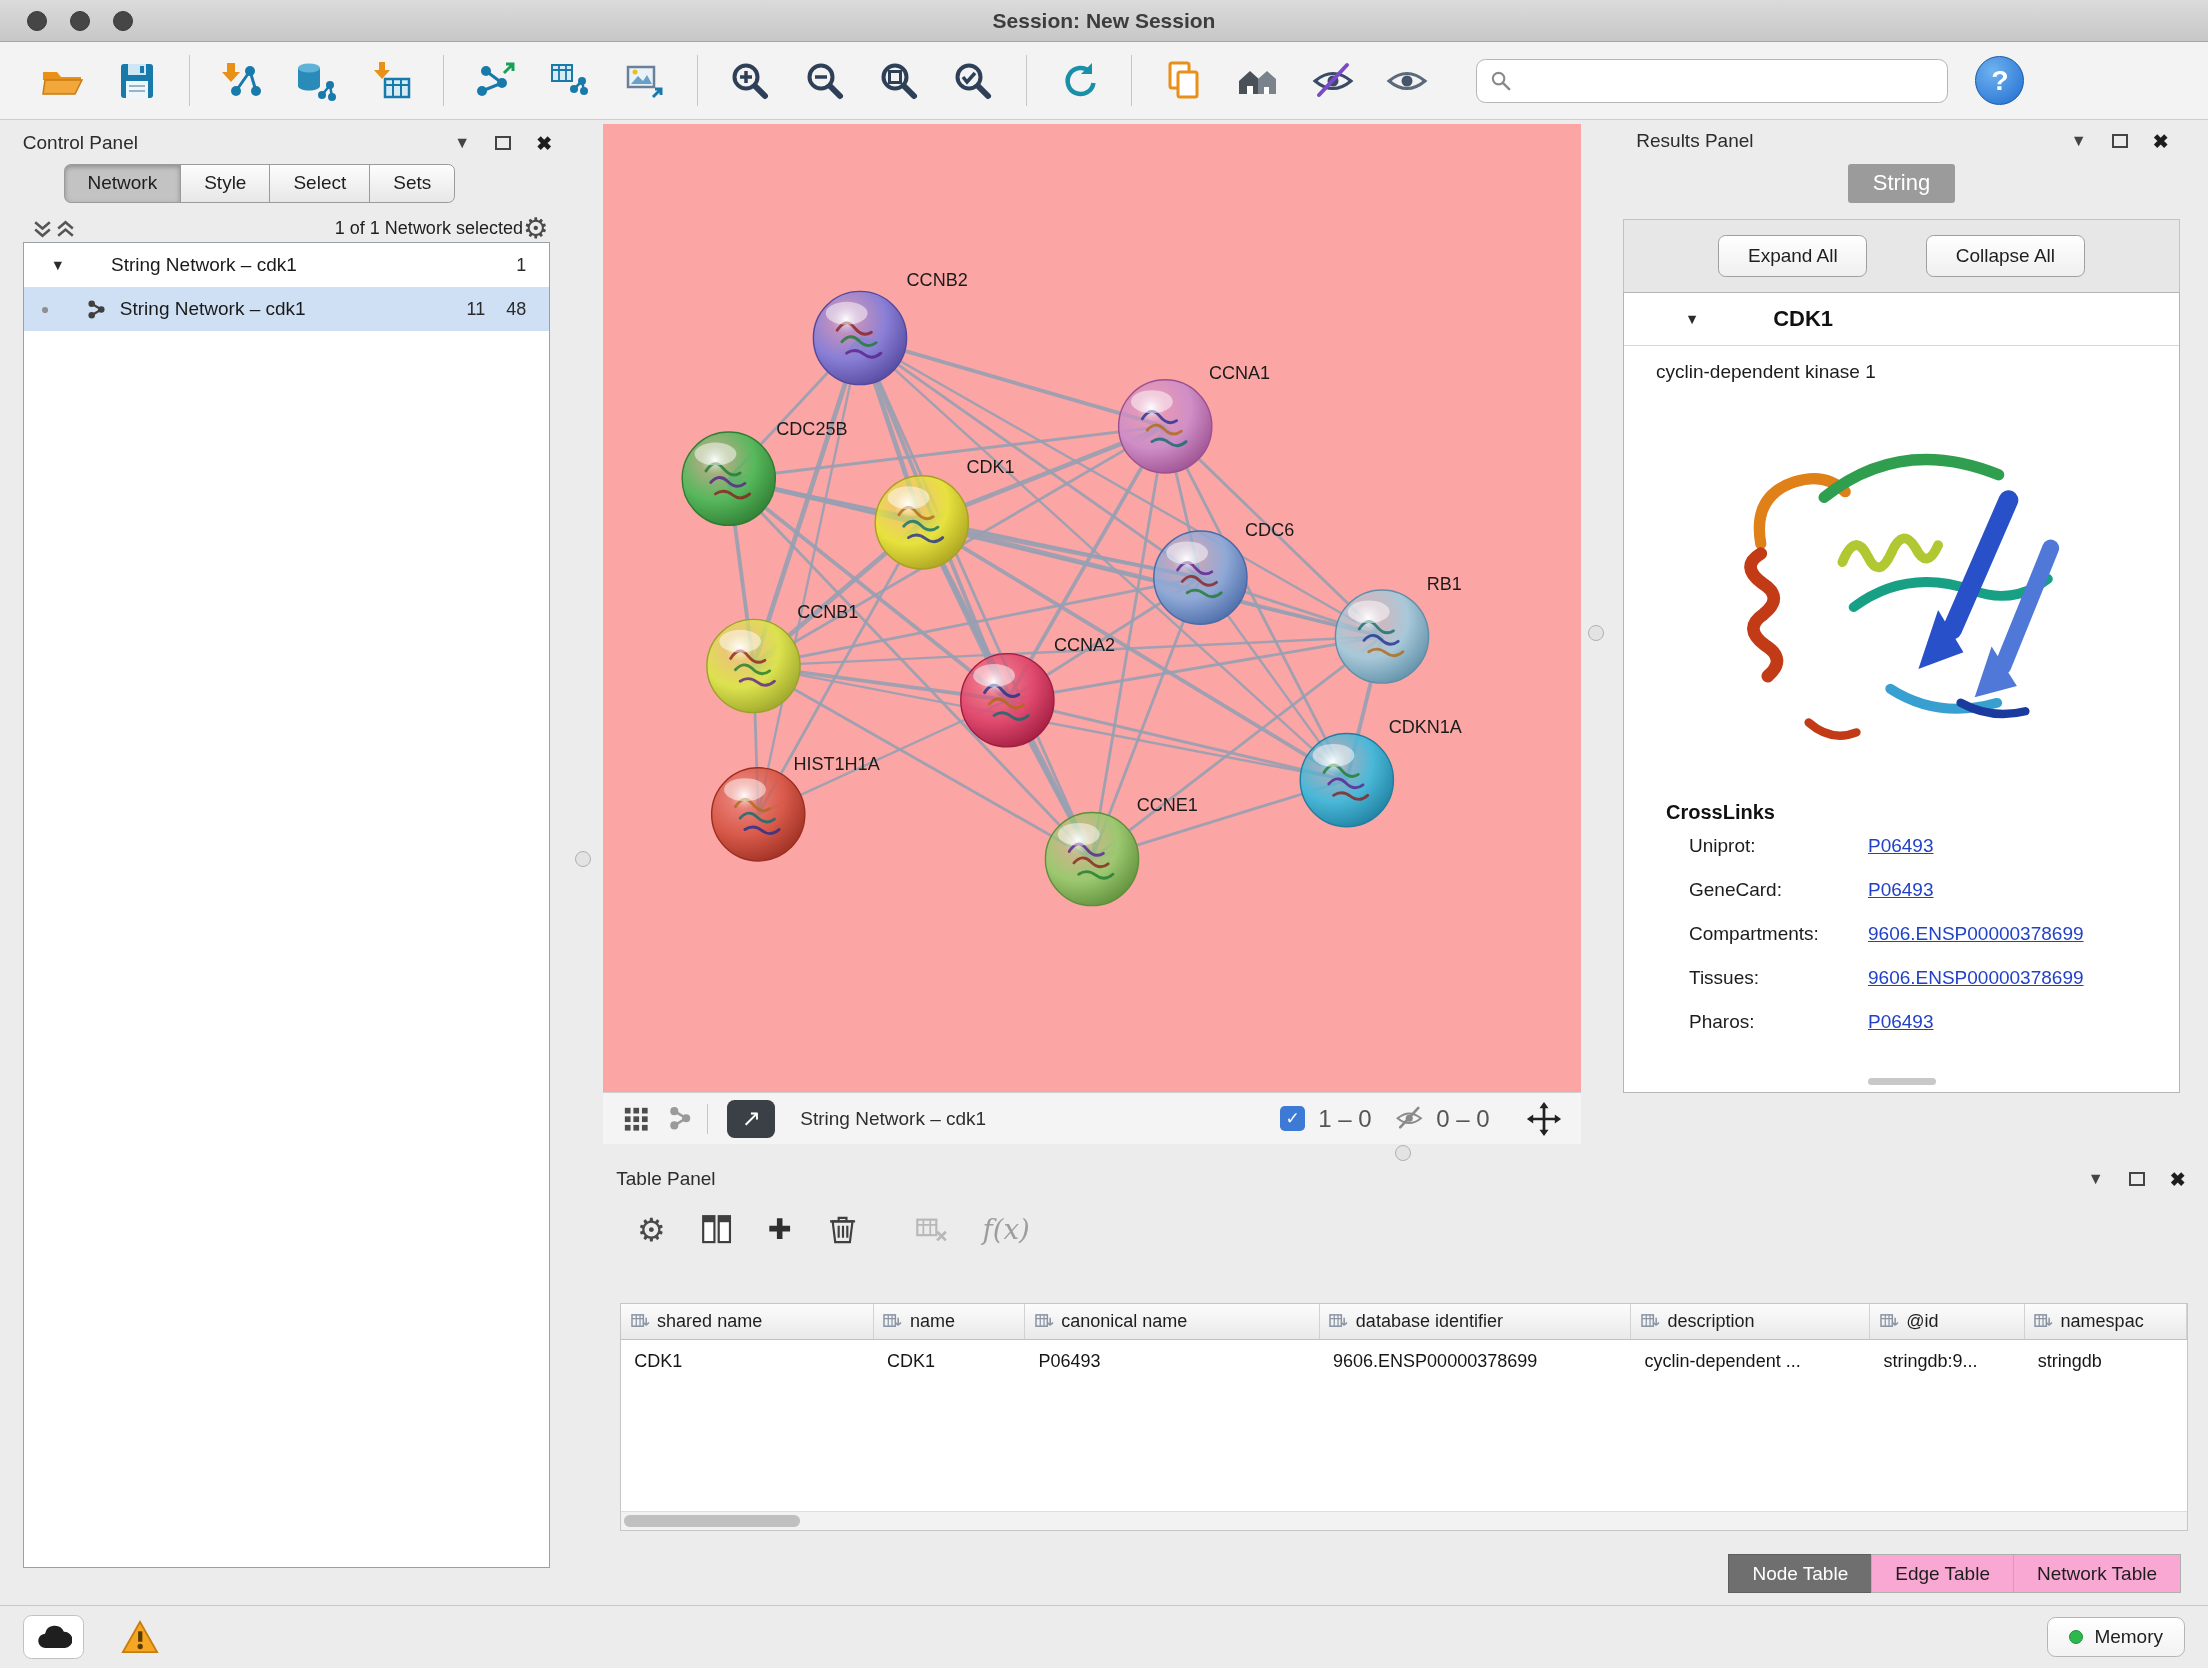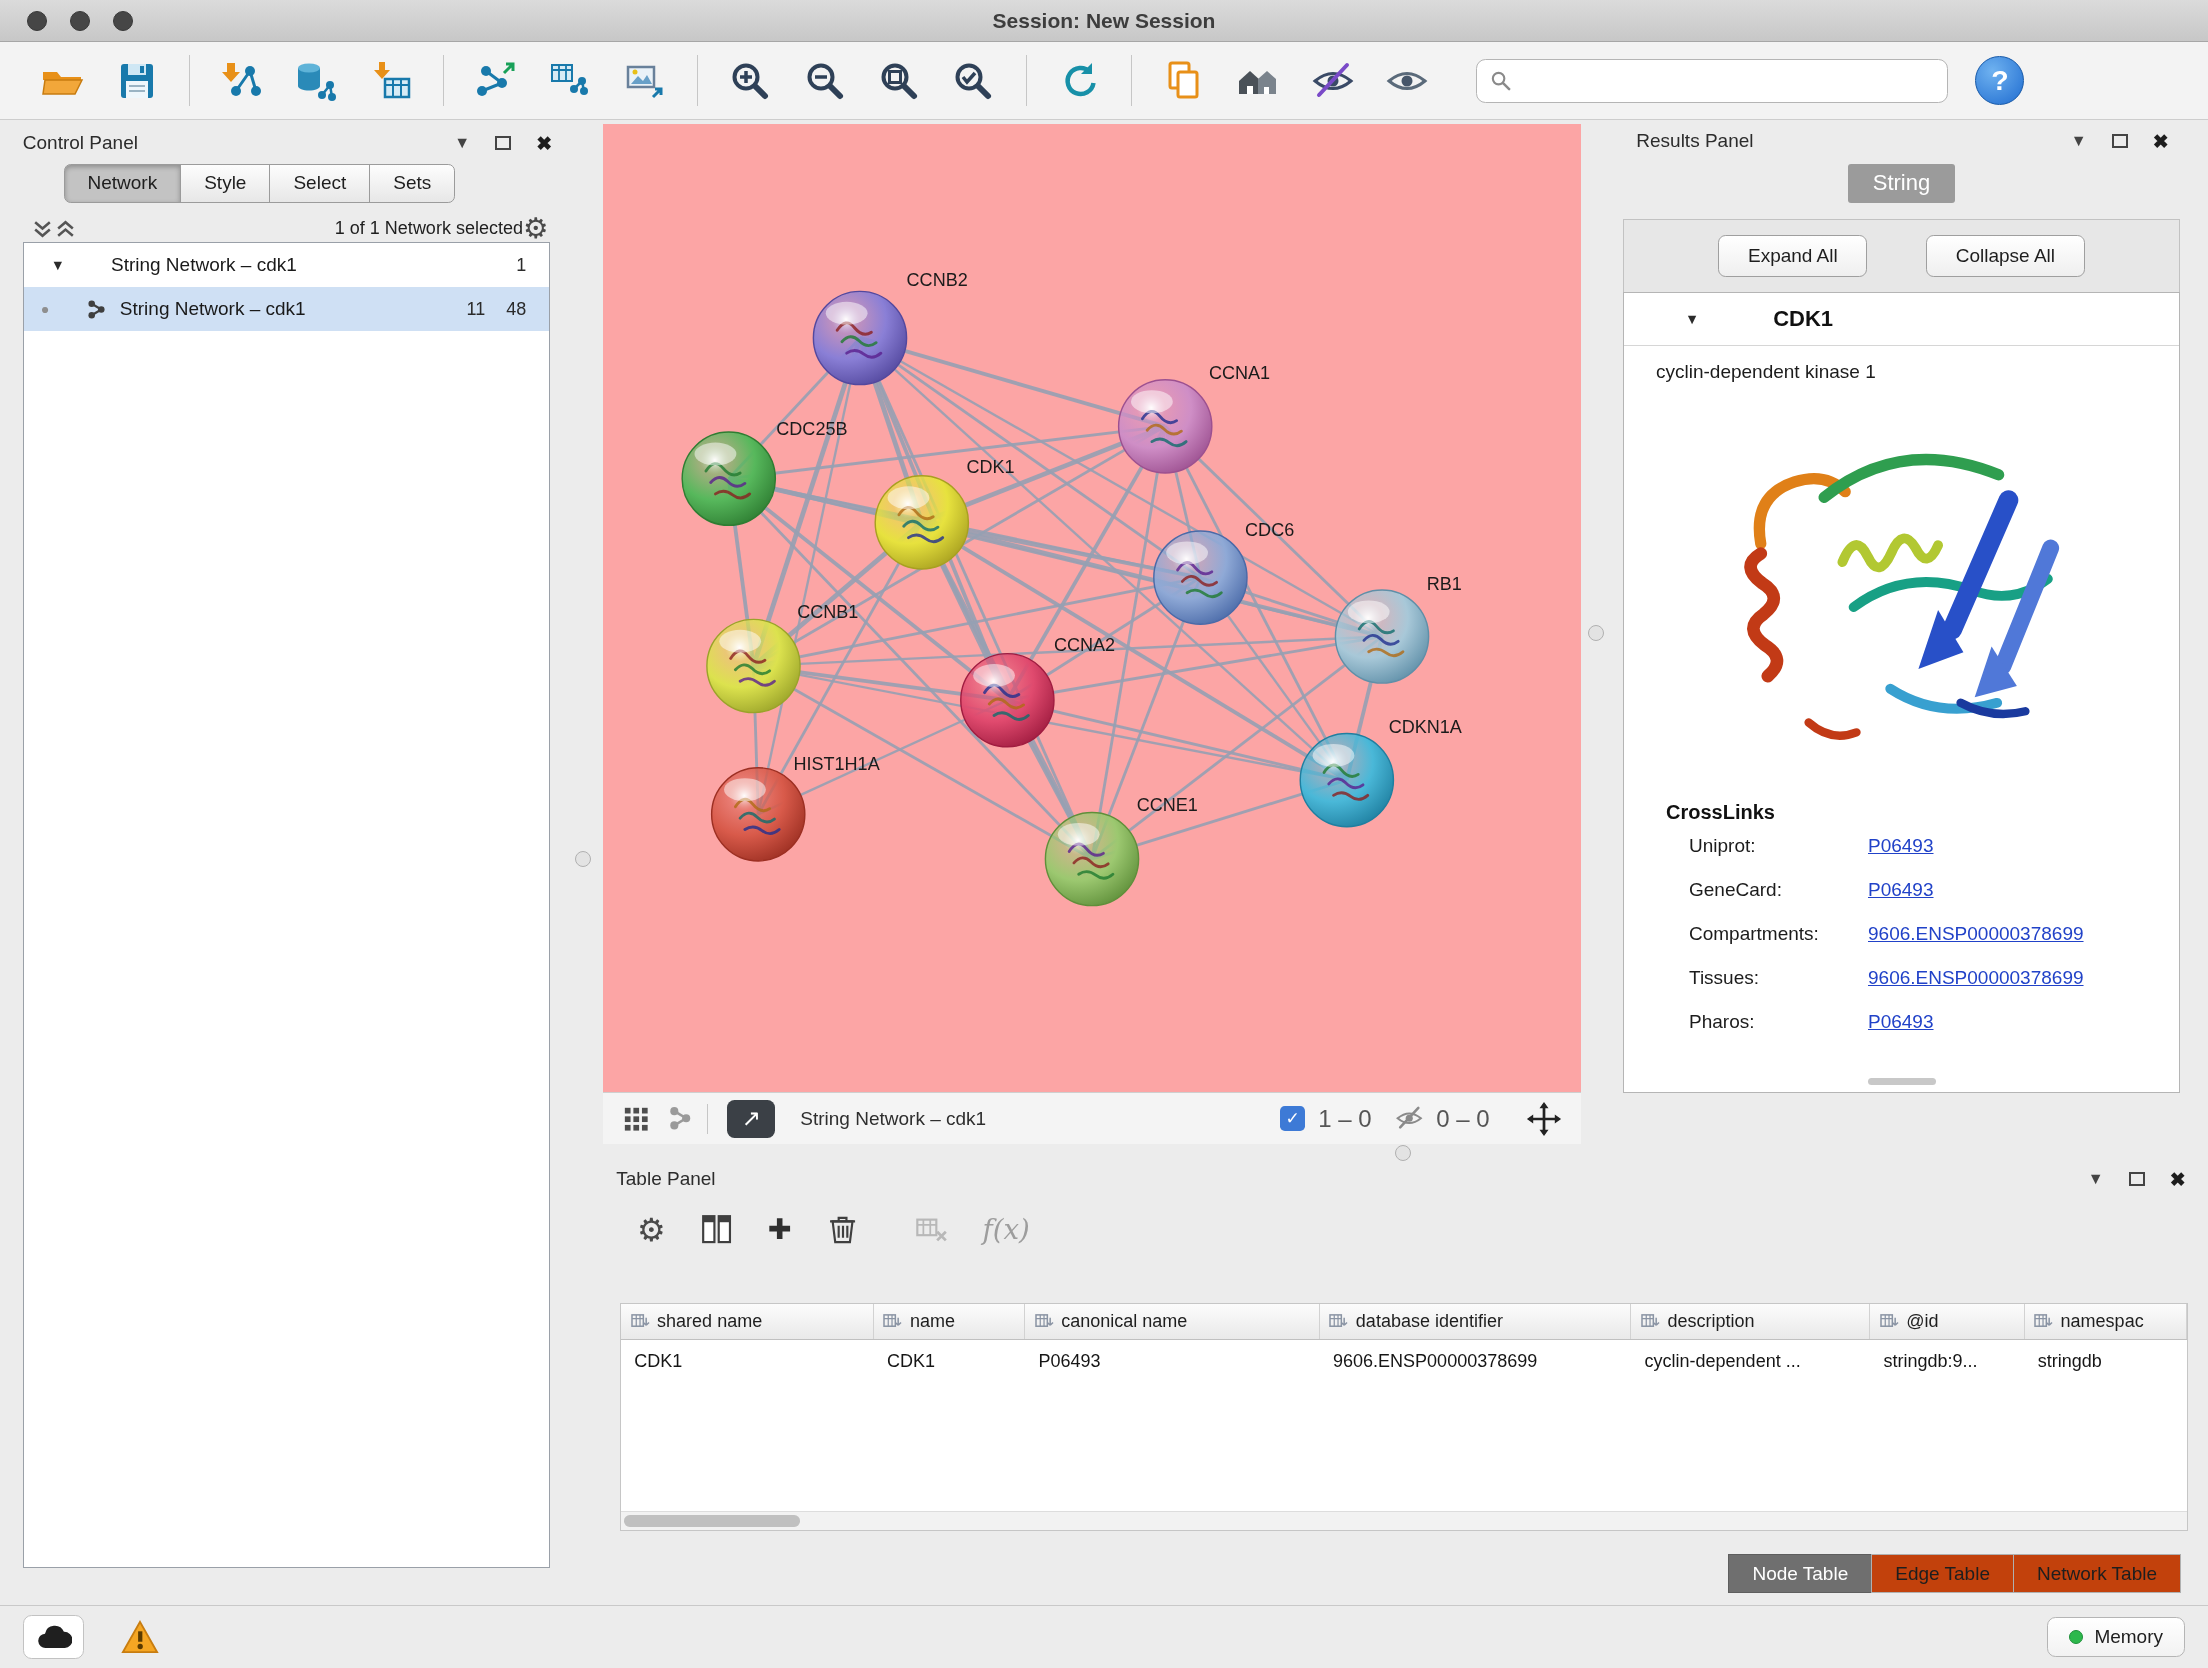--- a/index.html
+++ b/index.html
@@ -101,21 +101,21 @@
   .thead{display:flex;height:36px;background:linear-gradient(#fcfcfc,#e9e9e9);border-bottom:1px solid #c0c0c0}
   .th{display:flex;align-items:center;gap:7.6px;padding:0 9.5px;border-right:1px solid #d2d2d2;font-size:18px;
     color:#1e1e1e;white-space:nowrap;overflow:hidden}
   .trow{display:flex;height:42px;align-items:center}
   .td{padding:0 13.3px;font-size:18px;color:#161616;white-space:nowrap;overflow:hidden}
   .w0{width:254px}.w1{width:152px}.w2{width:296px}.w3{width:313px}.w4{width:240px}.w5{width:155px}.w6{flex:1;min-width:162px}
   .tp-fill{flex:1}
   .hscroll{height:19px;border-top:1px solid #ddd;background:#f2f2f2;display:flex;align-items:center;padding:0 2.9px}
   .hthumb{width:176px;height:11.4px;background:#c0c0c0;border-radius:5.7px}
   .tp-tabs{position:absolute;left:0;right:16px;bottom:5.7px;display:flex;justify-content:flex-end}
-  .ttab{padding:7.6px 23px;font-size:19px;border:1px solid #b0b0b0;margin-left:-1px;background:#c2410c;color:#1e1e1e}
+  .ttab{padding:7.6px 23px;font-size:19px;border:1px solid #b0b0b0;margin-left:-1px;background:#f9a8d4;color:#1e1e1e}
   .ttab.sel{background:#6f6f6f;border-color:#5e5e5e;color:#fff}
 
   
   .statusbar{position:absolute;left:0;top:1605px;width:2208px;height:63px;background:#ececec;border-top:1px solid #c9c9c9;
     display:flex;align-items:center;padding:0 23px}
   .sb-btn{width:61px;height:44px;background:#fff;border:1px solid #c2c2c2;border-radius:8.6px;
     display:flex;align-items:center;justify-content:center}
   .memory-btn{margin-left:auto;display:flex;align-items:center;gap:11.4px;padding:7.6px 21px;font-size:19px;color:#1e1e1e;
     background:linear-gradient(#ffffff,#f2f2f2);border:1px solid #b5b5b5;border-radius:8.6px}
   .mem-dot{width:14.3px;height:14.3px;border-radius:50%;background:#2db84c;border:1px solid #1f8f3a}

